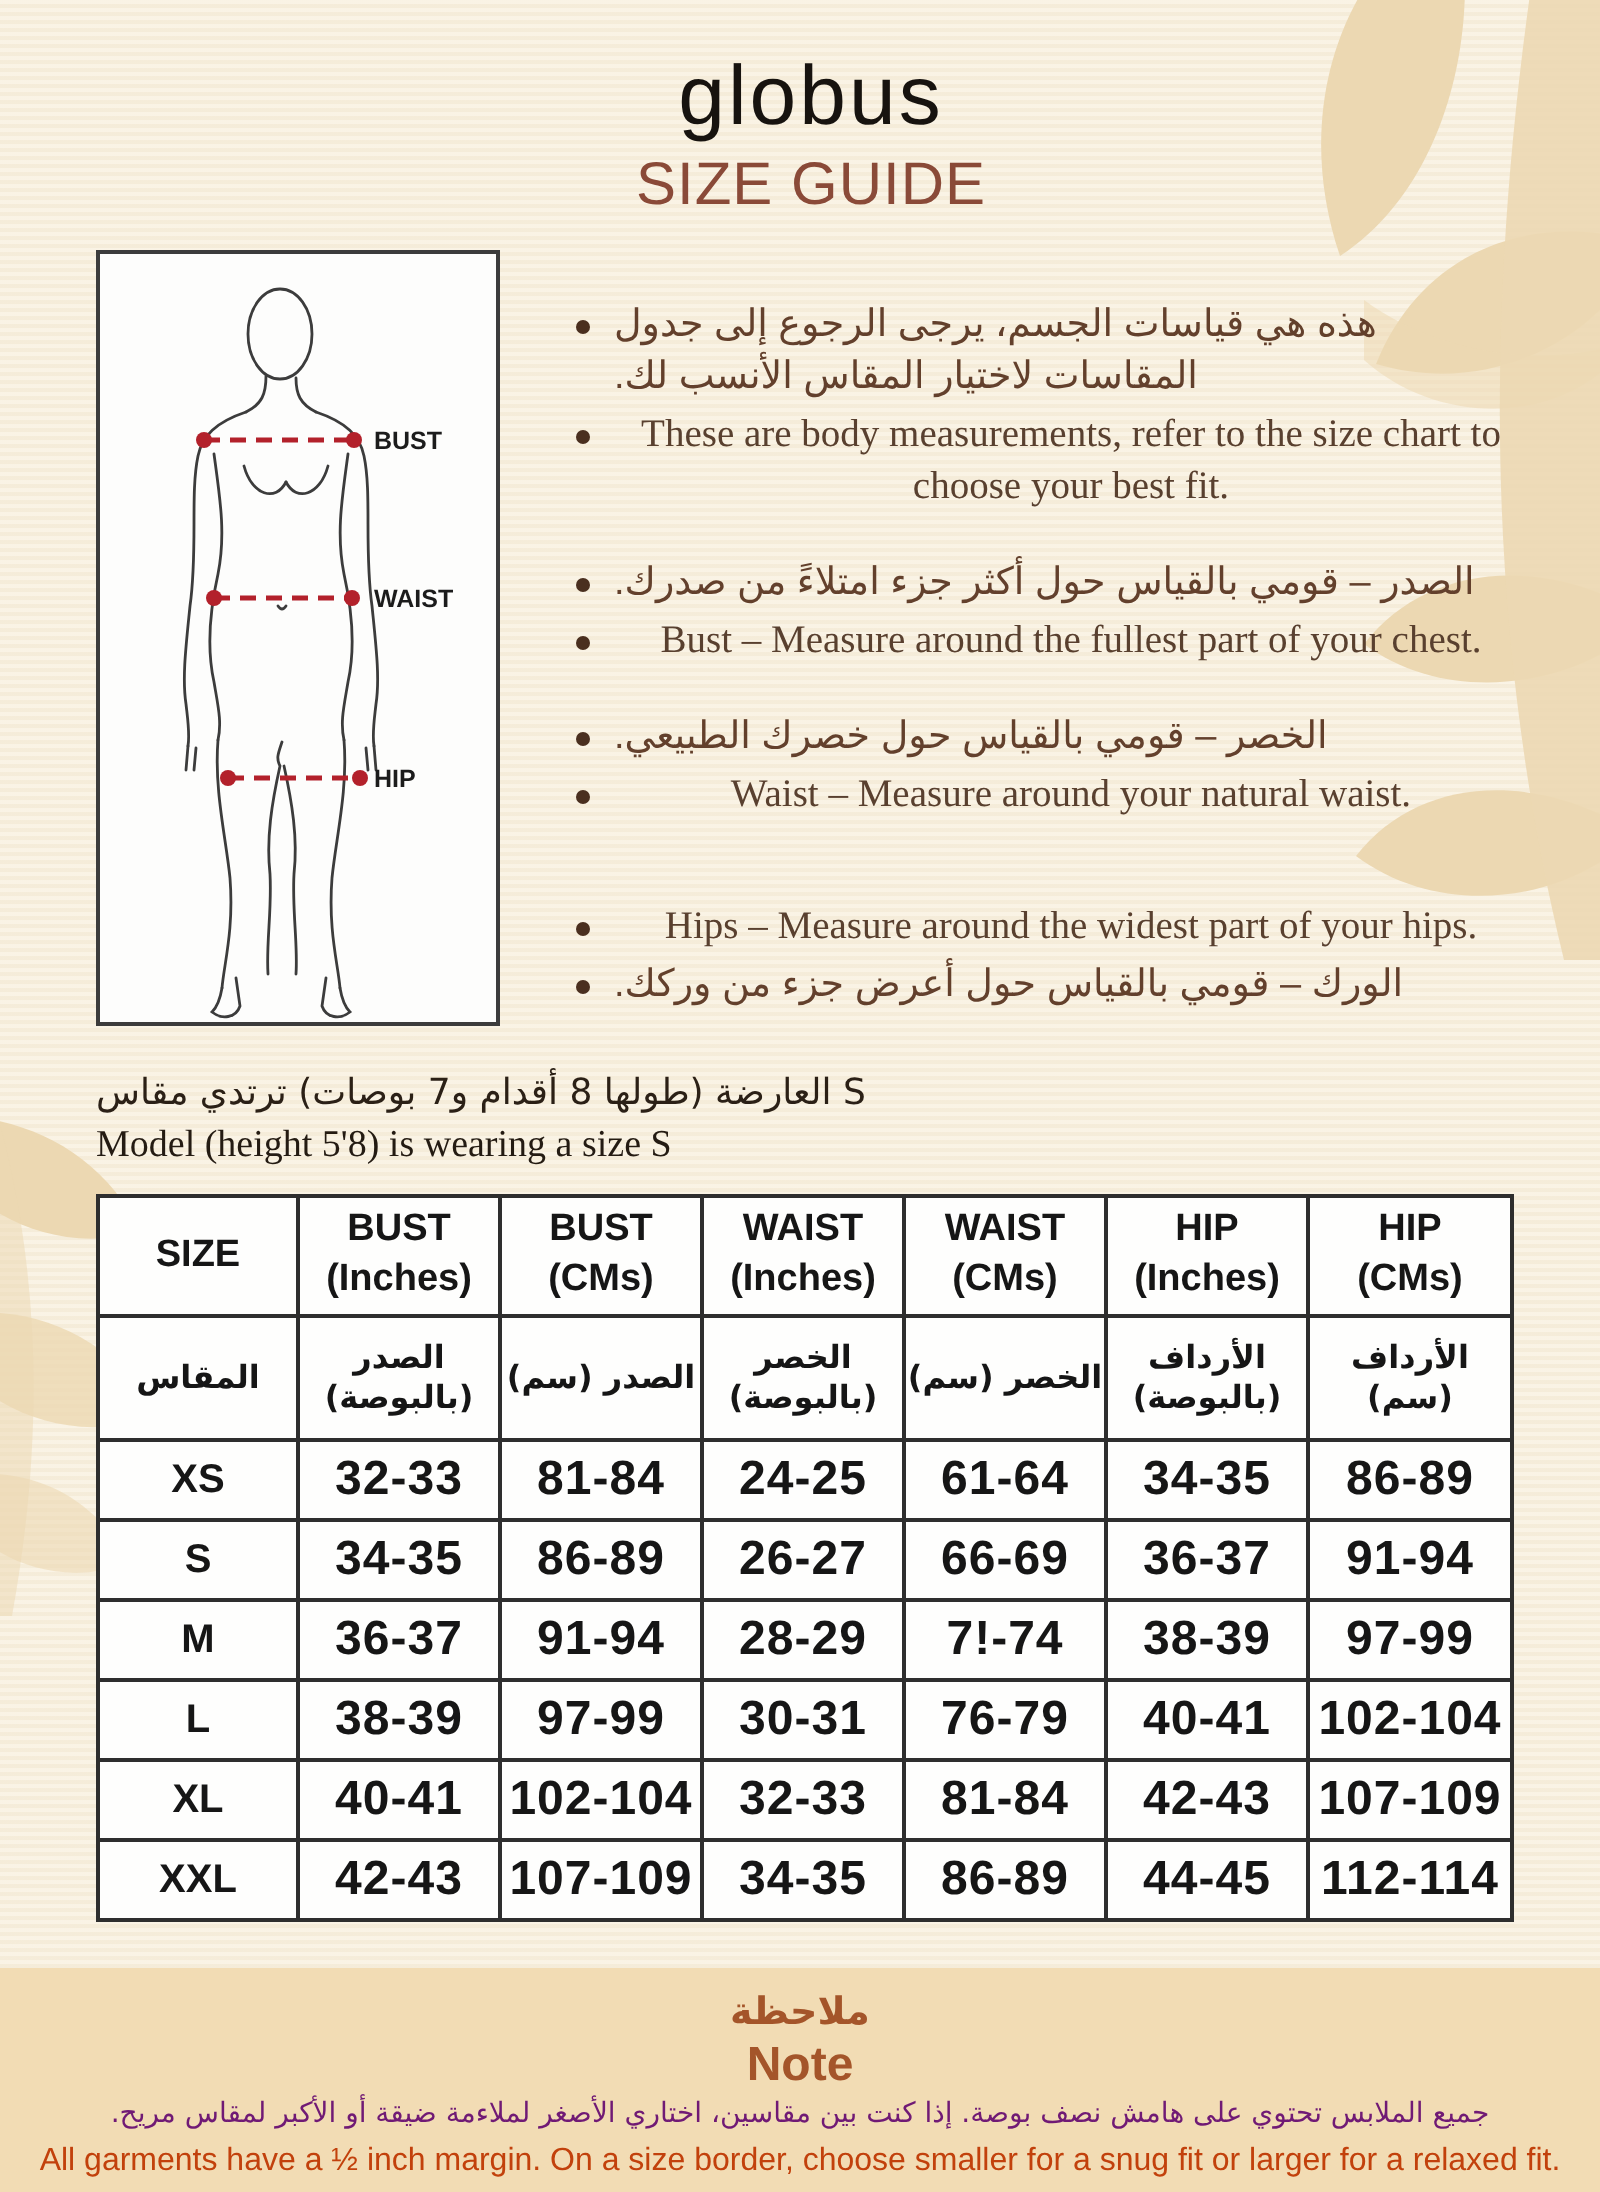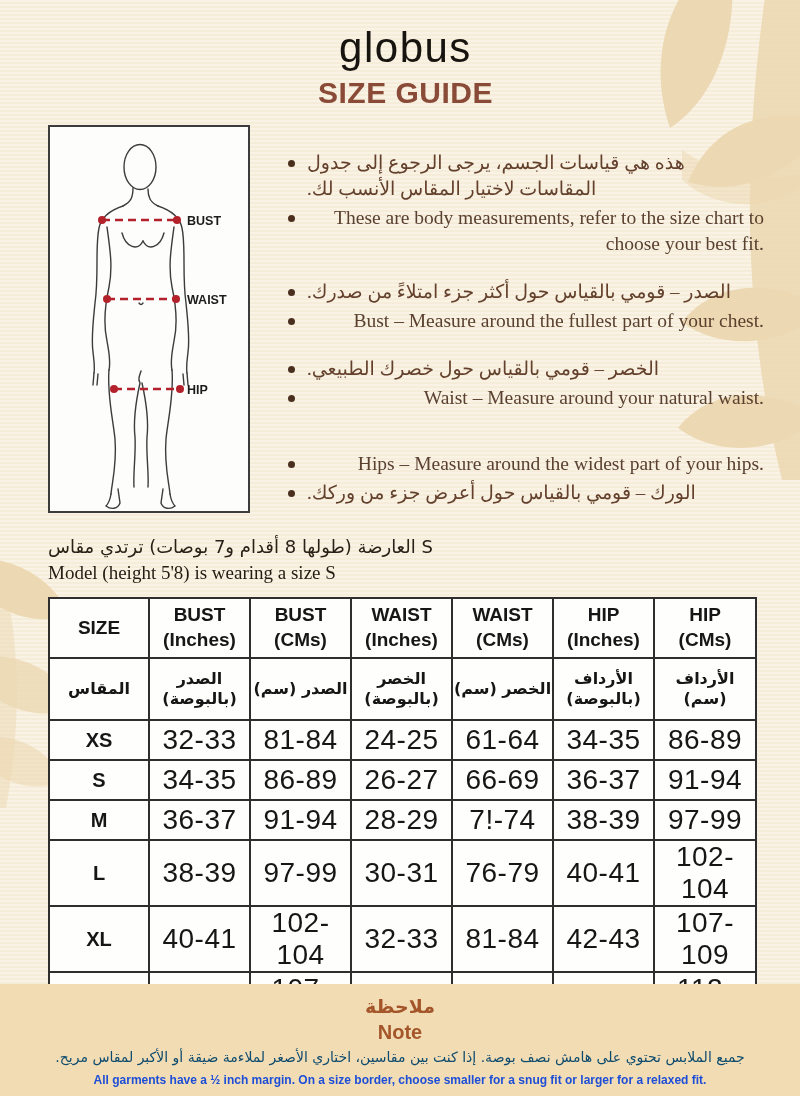--- a/index.html
+++ b/index.html
@@ -30,21 +30,21 @@
   .leaf-tr{position:absolute;top:0;right:0;width:230px;height:500px;pointer-events:none;}
   .leaf-left{position:absolute;top:528px;left:0;width:120px;height:280px;pointer-events:none;}
 
   
   .header{position:absolute;top:24px;left:0;width:100%;text-align:center;padding-left:11px;}
   .brand{
     font-size:42px;font-weight:400;color:#17130f;letter-spacing:1.5px;
     font-family:"Liberation Sans",sans-serif;
   }
   .title{
-    margin-top:4px;font-size:30px;font-weight:700;color:var(--heading-brown);
+    margin-top:4px;font-size:30px;font-weight:400;color:var(--heading-brown);
     letter-spacing:0.5px;
   }
 
   
   .figure-box{
     position:absolute;left:48px;top:125px;width:202px;height:388px;
     background:#fdfdfc;border:2px solid #3c3c3c;
   }
   .figure-box svg{display:block;width:100%;height:100%;}
   .body-line{fill:none;stroke:#3c3c3c;stroke-width:1.4;stroke-linecap:round;}
@@ -55,24 +55,24 @@
   
   .bullets{position:absolute;left:286px;top:150px;width:478px;}
   .bullet-group{margin-bottom:22px;}
   .bullet-group.g2{}
   .bullet-group.g3{margin-bottom:40px;}
   .bullet-line{display:flex;align-items:flex-start;margin-bottom:3px;}
   .bullet-dot{
     flex:0 0 auto;width:7px;height:7px;border-radius:50%;
     background:#4a2f1f;margin:10px 12px 0 2px;
   }
-  .bullet-txt{flex:1;text-align:right;color:var(--text-brown);}
+  .bullet-txt{flex:1;text-align:center;color:var(--text-brown);}
   .bullet-txt.ar{
     direction:rtl;unicode-bidi:isolate;text-align:left;
-    font-family:Liberation Serif, serif;font-size:19px;line-height:26px;color:#63402c;
+    font-family:Liberation Sans, sans-serif;font-size:19px;line-height:26px;color:#63402c;
   }
   .bullet-txt.en{
     font-family:"Liberation Serif",serif;font-size:19.5px;line-height:26px;color:#59402f;
   }
 
   
   .model-note{position:absolute;left:48px;top:534px;width:560px;text-align:left;}
   .model-ar{
     font-family:"DejaVu Sans",sans-serif;font-size:18px;line-height:26px;color:#2b2016;
   }
@@ -85,31 +85,31 @@
     position:absolute;left:48px;top:597px;width:707px;
     border-collapse:collapse;table-layout:fixed;background:#fefefd;
   }
   .size-table td,.size-table th{
     border:2px solid var(--table-border);
     text-align:center;vertical-align:middle;background:#fefefd;color:#161616;
   }
   .size-table .hdr-en{height:60px;font-size:19px;font-weight:700;line-height:1.3;font-family:"Liberation Sans",sans-serif;}
   .size-table .hdr-ar{height:62px;font-size:16px;font-weight:700;line-height:1.25;font-family:"DejaVu Sans",sans-serif;direction:rtl;}
   .size-table .cell-size{height:40px;font-size:20px;font-weight:700;}
-  .size-table .cell-val{height:40px;font-size:28px;font-weight:400;letter-spacing:0.5px;}
+  .size-table .cell-val{height:40px;font-size:24px;font-weight:700;letter-spacing:0.5px;}
 
   
   .note-band{
     position:absolute;left:0;top:984px;width:800px;height:112px;
     background:var(--note-band);text-align:center;padding-top:9px;
   }
   .note-title-ar{font-family:"DejaVu Sans",sans-serif;font-size:19px;font-weight:700;color:var(--note-title-brown);line-height:26px;direction:rtl;}
-  .note-title-en{font-family:"Liberation Sans",sans-serif;font-size:20px;font-weight:700;color:var(--note-title-brown);line-height:27px;}
-  .note-body-ar{font-family:"DejaVu Sans",sans-serif;font-size:14px;color:#0c4a6e;line-height:23px;direction:rtl;}
-  .note-body-en{font-family:"Liberation Sans",sans-serif;font-size:12px;color:#1d4ed8;line-height:23px;font-weight:bold;}
+  .note-title-en{font-family:"Liberation Sans",sans-serif;font-size:24px;font-weight:700;color:var(--note-title-brown);line-height:27px;}
+  .note-body-ar{font-family:"DejaVu Sans",sans-serif;font-size:14px;color:#701a75;line-height:23px;direction:rtl;}
+  .note-body-en{font-family:"Liberation Sans",sans-serif;font-size:16px;color:#c2410c;line-height:23px;}
 </style>
 </head>
 <body>
 
 <div class="page">
 
   <svg class="leaf-tr" viewBox="0 0 230 500" aria-hidden="true">
     <g fill="#ecd8b2">
       <path d="M122,-20 C90,20 82,75 100,128 C146,98 166,35 162,-22 Z"></path>
       <path d="M238,118 C185,108 138,132 118,182 C172,198 222,172 244,138 Z"></path>

